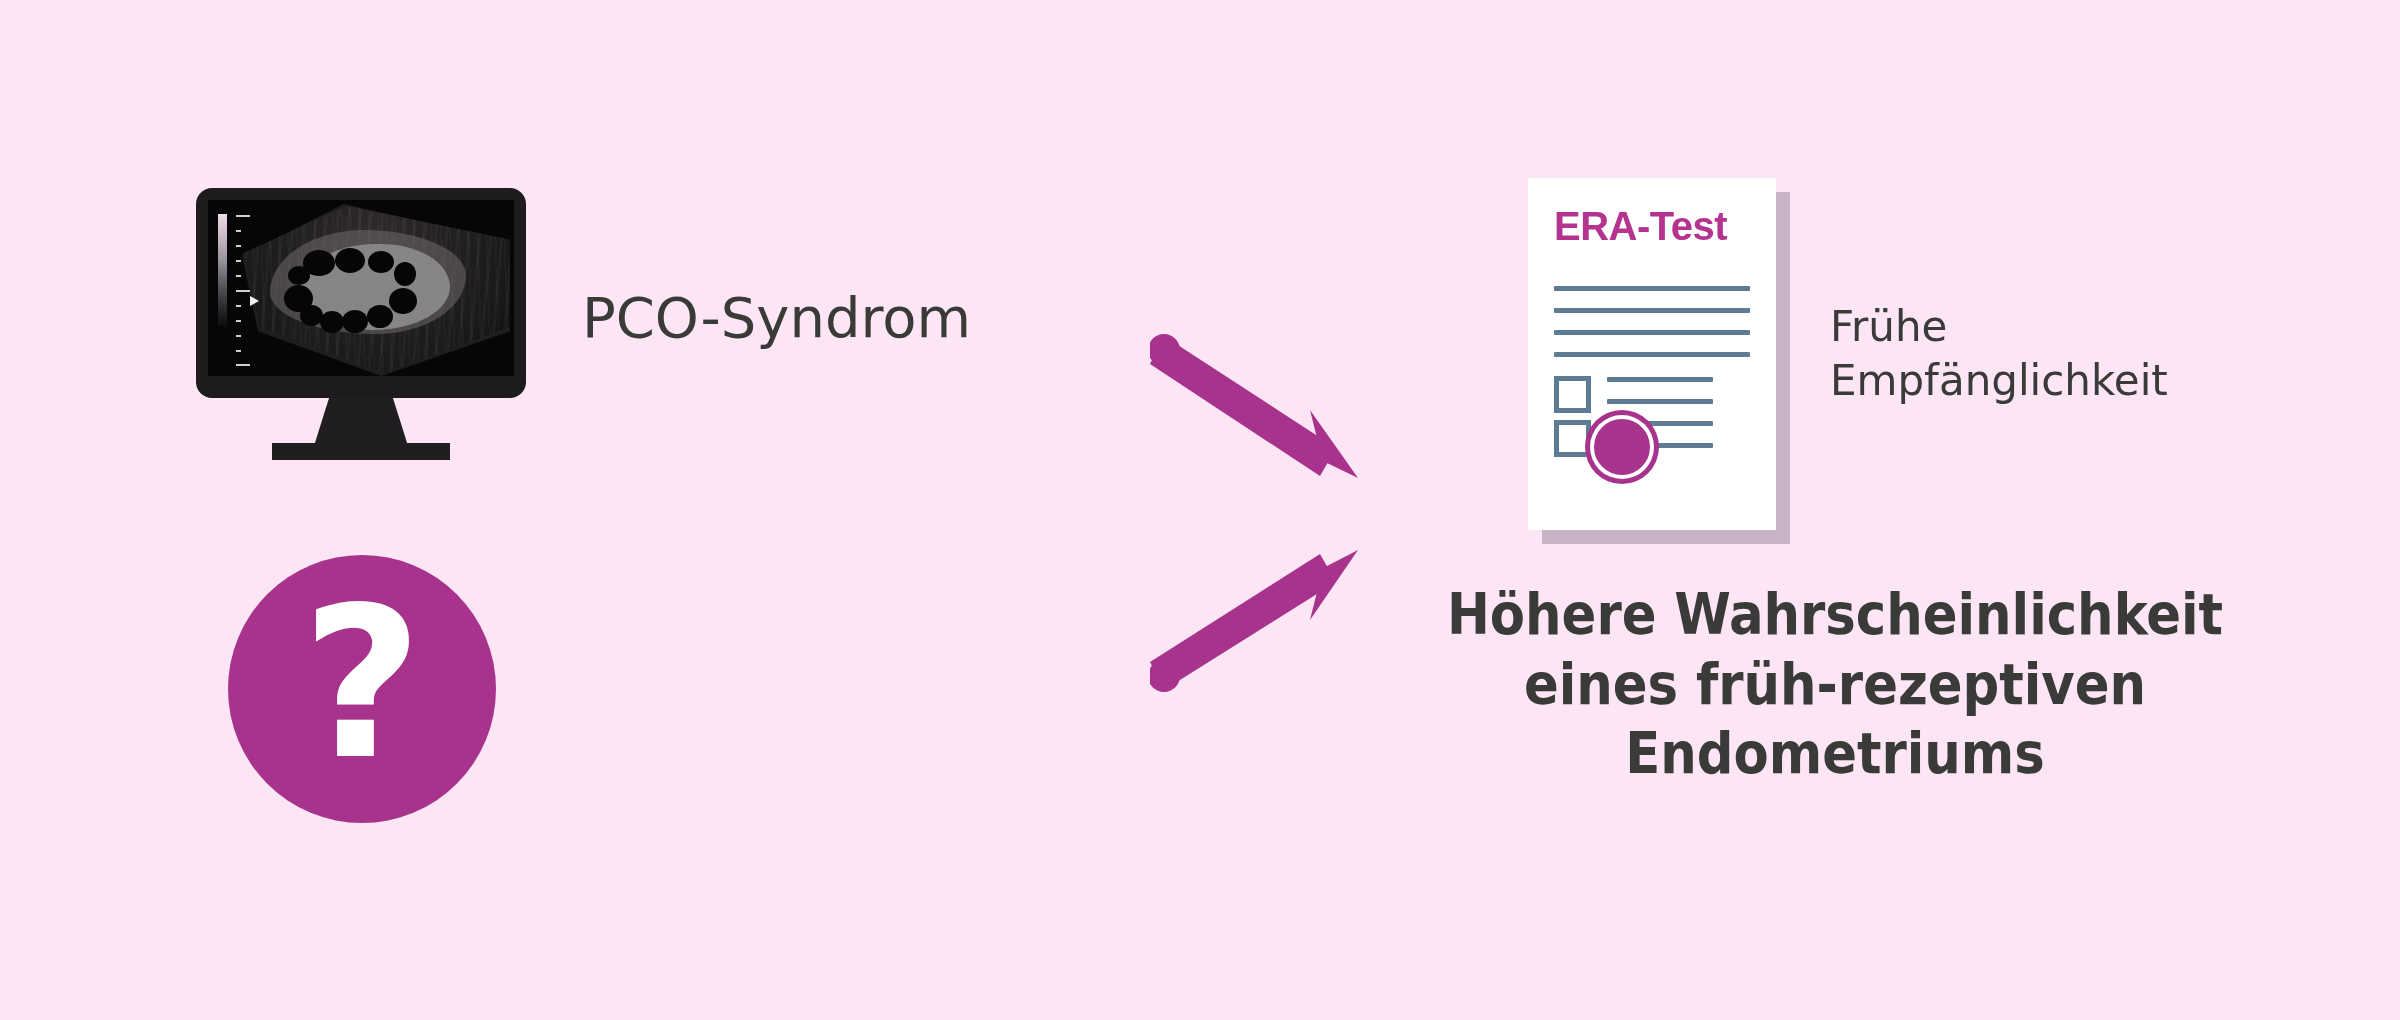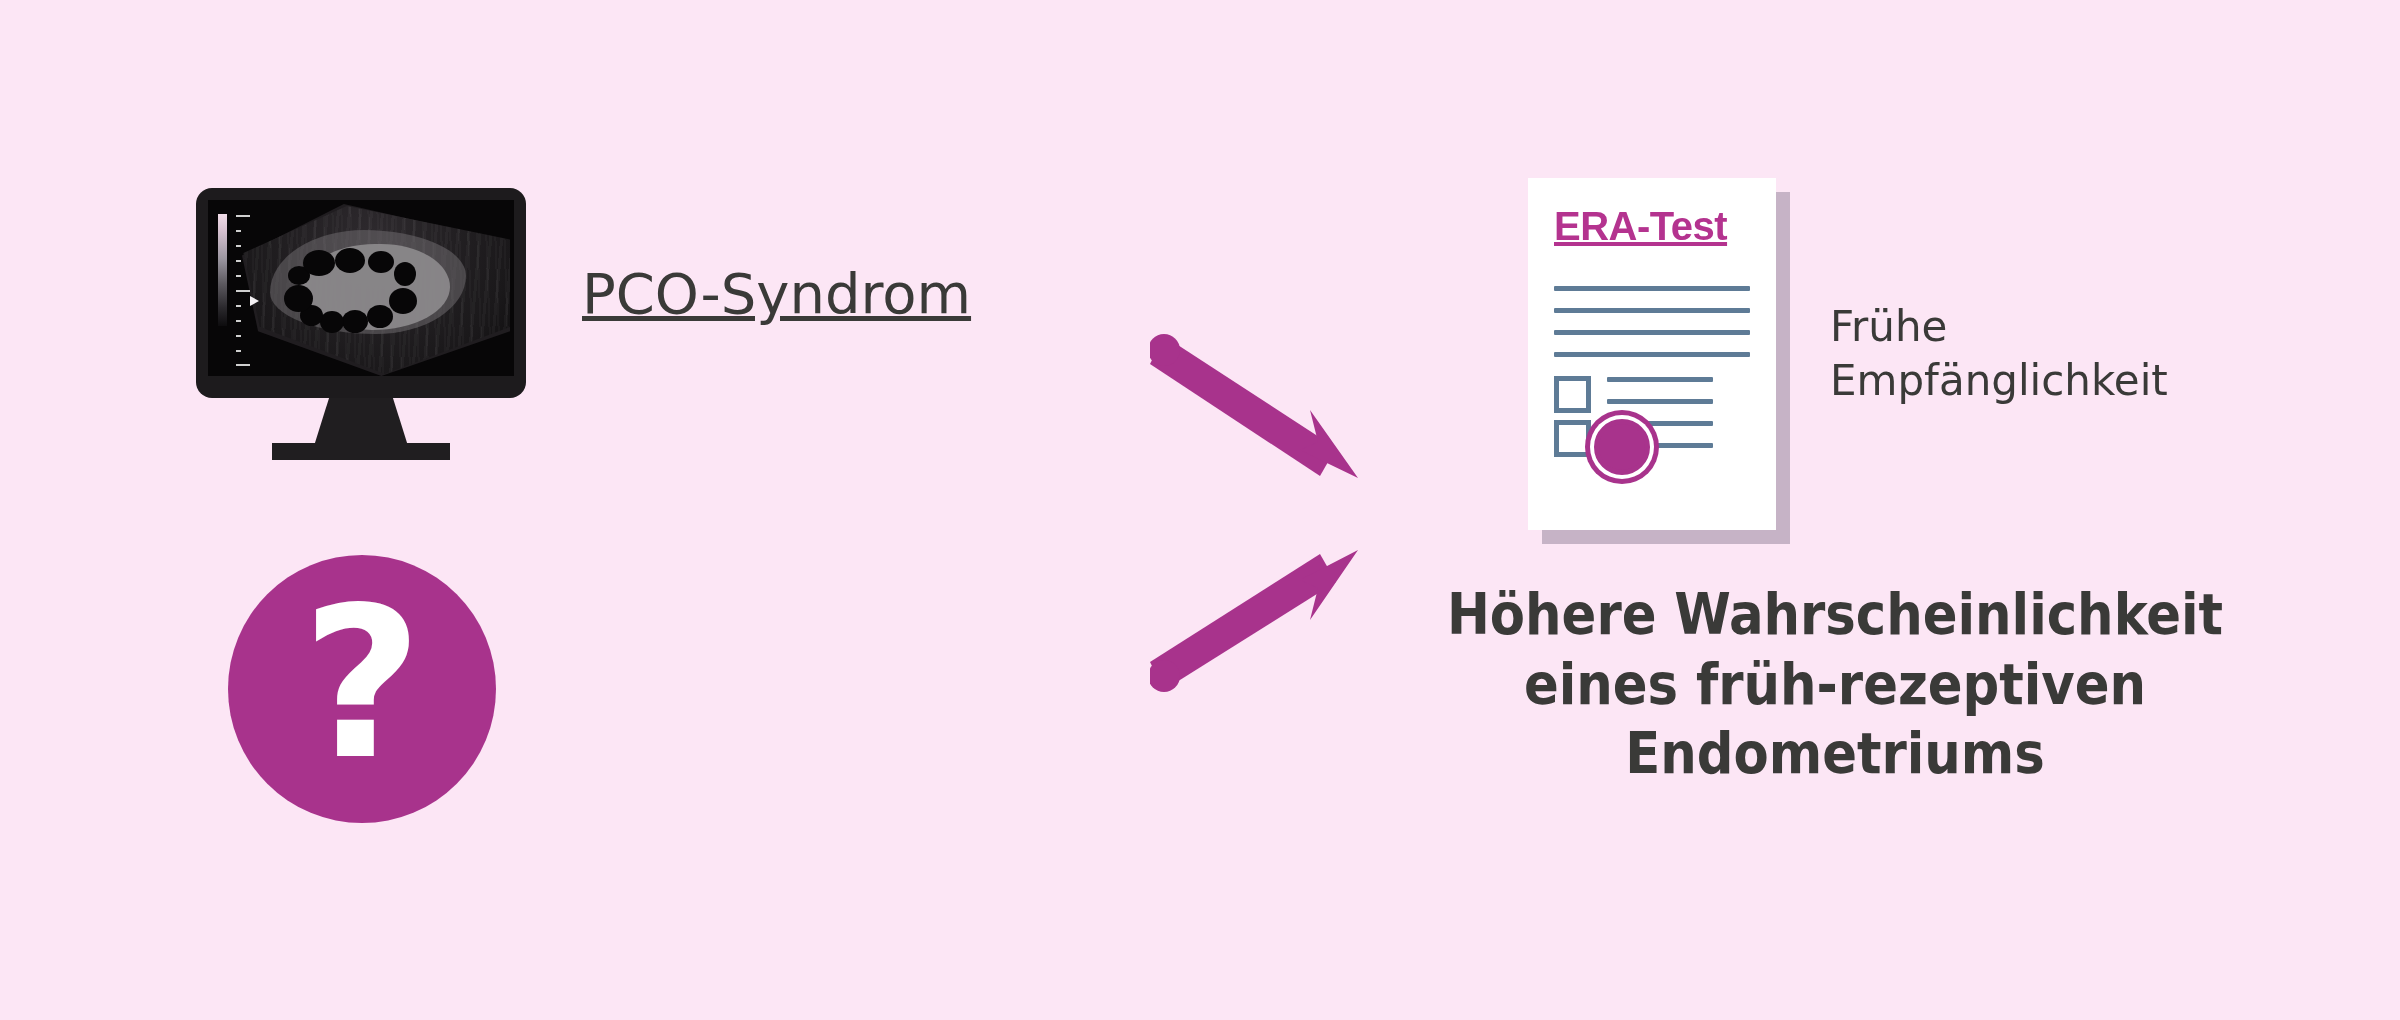--- a/index.html
+++ b/index.html
@@ -87,41 +87,40 @@
     color:#ffffff;font-size:208px;font-weight:700;line-height:1;
     font-family:"DejaVu Sans", sans-serif;
     margin-top:-10px;
   }
 
   
   .left-label{
     color:#3a3a38;font-size:56px;line-height:1.17;font-weight:400;
     font-family:"DejaVu Sans", sans-serif;white-space:pre-line;
   }
-  #label-pco{left:582px;top:261px;text-decoration:underline;}
+  #label-pco{left:582px;top:285px;}
   #label-infertility{left:582px;top:582px;}
 
   
   #arrow-top{left:1150px;top:330px;}
   #arrow-bottom{left:1150px;top:540px;}
 
   
   #doc{left:1528px;top:178px;width:260px;height:360px;}
   .doc-shadow{
     position:absolute;left:14px;top:14px;width:248px;height:352px;
     background:#c6b3c6;
   }
   .doc-page{
     position:absolute;left:0;top:0;width:248px;height:352px;background:#ffffff;
   }
   .doc-title{
     position:absolute;left:26px;top:26px;
     color:#b4338f;font-size:40px;font-weight:700;letter-spacing:-.5px;
     font-family:"Liberation Sans", sans-serif;
-    text-decoration:underline;
   }
   .doc-line{position:absolute;background:#5e7b96;height:5px;border-radius:1px;}
   .doc-box{
     position:absolute;width:27px;height:27px;border:5px solid #5e7b96;background:#fff;
   }
   .doc-badge{
     position:absolute;left:66px;top:241px;width:46px;height:46px;border-radius:50%;
     background:#a8338c;border:5px solid #a8338c;box-shadow:0 0 0 4px #ffffff, 0 0 0 9px #a8338c;
   }
 

